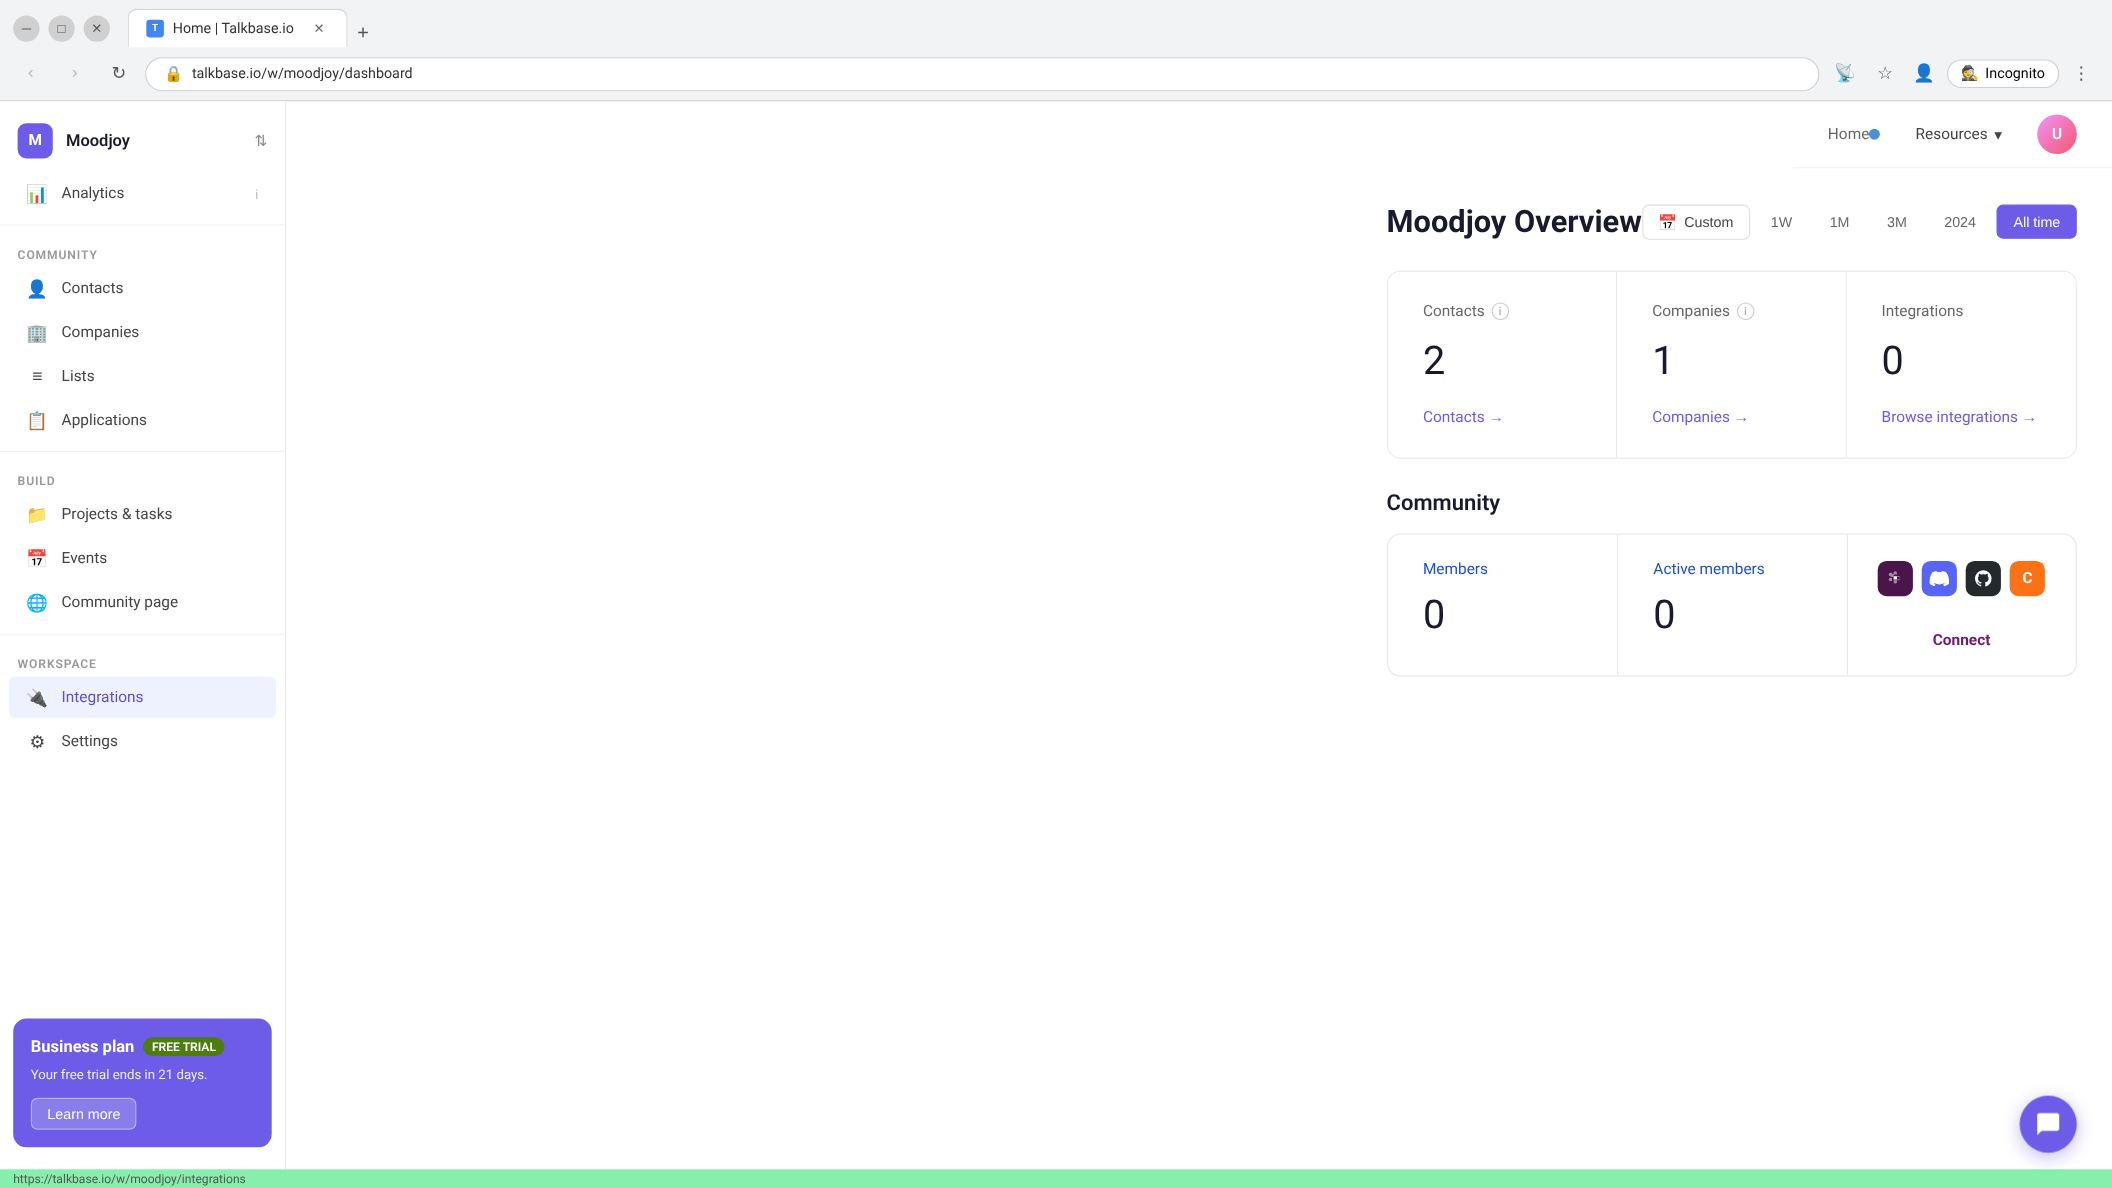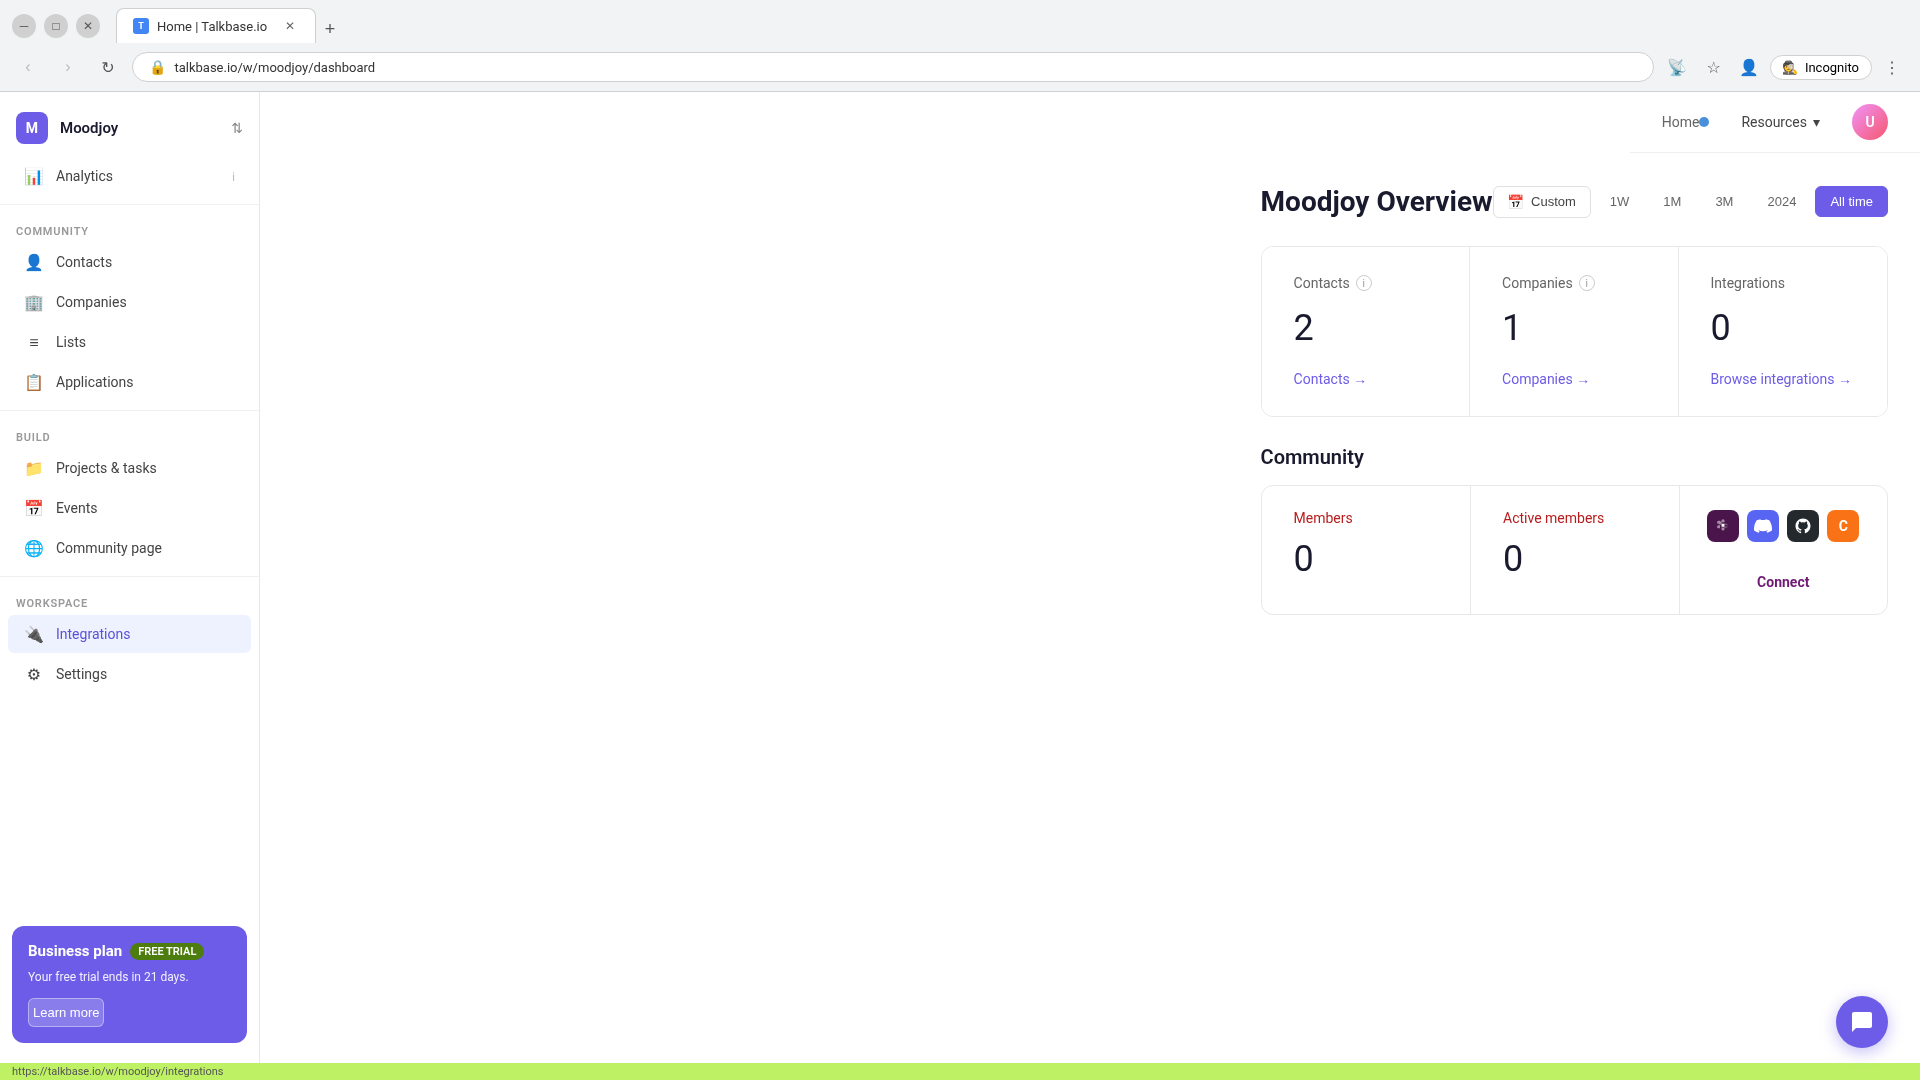--- a/index.html
+++ b/index.html
@@ -39,24 +39,24 @@
     .sidebar-item.active { background: #eef2ff; color: #5b50d6; }
     .sidebar-item .item-icon { width: 20px; height: 20px; display: flex; align-items: center; justify-content: center; color: inherit; font-size: 16px; }
     .sidebar-divider { height: 1px; background: #f0f0f0; margin: 8px 0; }
 
     
     .business-plan-card { background: #6c5ce7; border-radius: 12px; margin: 12px; padding: 16px; color: white; }
     .business-plan-header { display: flex; align-items: flex-end; gap: 8px; margin-bottom: 8px; }
     .business-plan-title { font-size: 15px; font-weight: 700; }
     .free-trial-badge { background: #4d7c0f; border-radius: 12px; padding: 2px 8px; font-size: 11px; font-weight: 600; }
     .business-plan-desc { font-size: 12px; opacity: 0.9; margin-bottom: 12px; line-height: 1.5; }
-    .learn-more-btn { background: rgba(255,255,255,0.2); border: 1px solid rgba(255,255,255,0.4); border-radius: 6px; padding: 6px 4px; color: white; font-size: 13px; cursor: pointer; }
-
-    
-    .status-bar { background: #bef264; padding: 2px 12px; font-size: 11px; color: #555; }
+    .learn-more-btn { background: rgba(255,255,255,0.2); border: 1px solid rgba(255,255,255,0.4); border-radius: 6px; padding: 6px 14px; color: white; font-size: 13px; cursor: pointer; }
+
+    
+    .status-bar { background: #86efac; padding: 2px 12px; font-size: 11px; color: #555; }
 
     
     .main-content { flex: 1; display: flex; flex-direction: column; overflow: hidden; align-items: flex-end; }
     .top-bar { display: flex; align-items: center; justify-content: space-between; padding: 12px 32px; border-bottom: 1px solid #f0f0f0; }
     .breadcrumb { font-size: 14px; color: #666; }
     .top-bar-right { display: flex; align-items: center; gap: 20px; }
     .status-dot { width: 10px; height: 10px; background: #4a90d9; border-radius: 50%; }
     .resources-btn { display: flex; align-items: center; gap: 6px; font-size: 14px; color: #444; cursor: pointer; padding: 6px 12px; border-radius: 6px; }
     .user-avatar { width: 36px; height: 36px; border-radius: 50%; background: linear-gradient(135deg, #f093fb, #f5576c); cursor: pointer; display: flex; align-items: center; justify-content: center; color: white; font-size: 14px; font-weight: 600; overflow: hidden; }
 
@@ -80,21 +80,21 @@
     .stat-link { color: #6c5ce7; font-size: 14px; text-decoration: none; cursor: pointer; }
 
     
     .section-title { font-size: 20px; font-weight: 600; color: #1a1a2e; margin-bottom: 16px; }
     .community-card { border: 1px solid #e8e8e8; border-radius: 12px; overflow: hidden; margin-bottom: 28px; }
     .community-header { padding: 16px 24px; border-bottom: 1px solid #f0f0f0; font-size: 14px; font-weight: 500; color: #444; }
     .community-body { display: grid; grid-template-columns: 1fr 1fr 1fr; }
     .community-stat { padding: 24px 32px; }
     .community-stat:nth-child(2) { border-left: 1px solid #e8e8e8; }
     .community-connect { border-left: 1px solid #e8e8e8; display: flex; flex-direction: column; align-items: center; justify-content: center; padding: 24px; }
-    .community-stat-label { font-size: 14px; color: #b91c1c; margin-bottom: 12px; }
+    .community-stat-label { font-size: 14px; color: #1d4ed8; margin-bottom: 12px; }
     .community-stat-value { font-size: 36px; font-weight: 400; color: #1a1a2e; }
     .connect-icons { display: flex; gap: 8px; margin-bottom: 12px; }
     .connect-icon { width: 32px; height: 32px; border-radius: 8px; display: flex; align-items: center; justify-content: center; font-size: 16px; }
     .connect-icon.slack { background: #4a154b; color: white; }
     .connect-icon.discord { background: #5865f2; color: white; }
     .connect-icon.github { background: #24292e; color: white; }
     .connect-icon.circle { background: #f97316; color: white; }
     .connect-label { font-size: 14px; color: #701a75; cursor: pointer; font-weight: 700; margin-top: 20px; }
 
     

